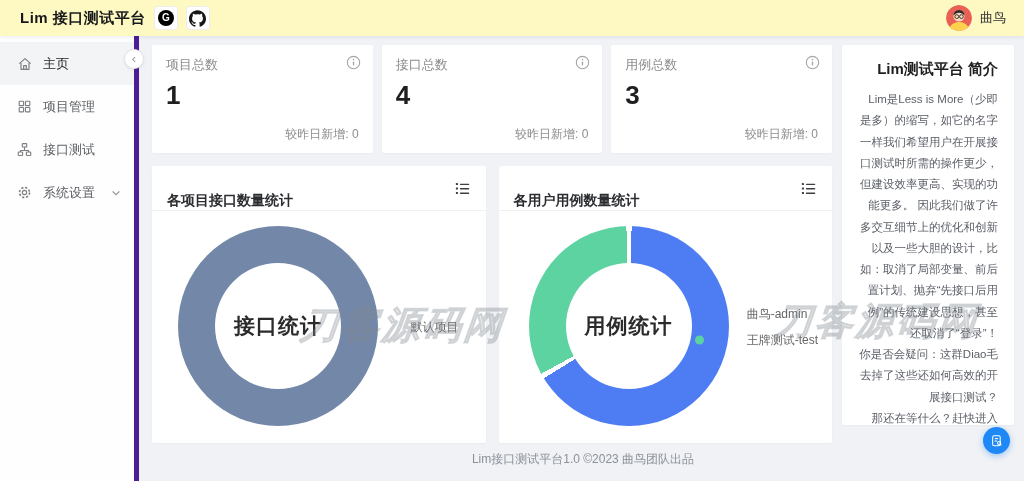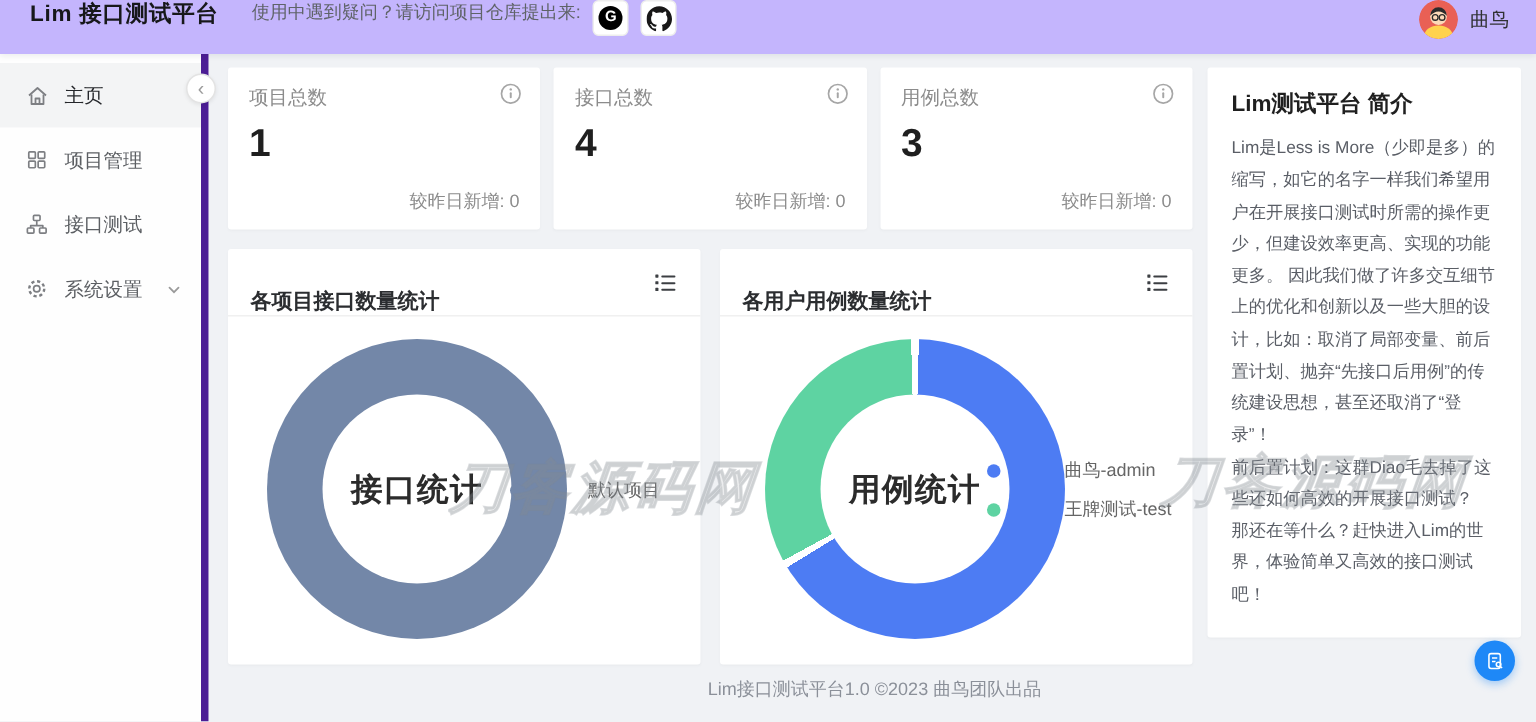--- a/index.html
+++ b/index.html
@@ -1,21 +1,21 @@
 <!DOCTYPE html>
 <html><head>
 <meta charset="utf-8">
 <style>
   * { margin:0; padding:0; box-sizing:border-box; }
   html,body { width:1024px; height:481px; }
   body { font-family:"Liberation Sans","DejaVu Sans",sans-serif; background:#f0f2f5; color:#303133; }
   .page { position:relative; width:1024px; height:481px; overflow:hidden; }
 
   
-  .header { position:relative; z-index:10; height:36px; background:#c4b5fd; display:flex; align-items:flex-start;
+  .header { position:relative; z-index:10; height:36px; background:#fef9c3; display:flex; align-items:center;
             box-shadow:0 1px 4px rgba(0,21,41,.08); }
   .header-title { font-size:15px; font-weight:bold; margin-left:20px; color:#17181a; letter-spacing:.5px; white-space:nowrap; }
   .header-helper { font-size:12px; color:#5f6368; margin-left:22px; white-space:nowrap; }
   .repo-btn { width:24px; height:24px; margin-left:8px; border:1px solid #ededed; border-radius:4px;
               display:inline-flex; align-items:center; justify-content:center; background:#fff; cursor:pointer; }
   .gitee-circle { width:16px; height:16px; border-radius:50%; background:#000; color:#fff; font-size:10px; font-weight:bold;
               display:flex; align-items:center; justify-content:center; line-height:1; }
   .header-spacer { flex:1; }
   .user-box { display:flex; align-items:center; margin-right:18px; cursor:pointer; }
   .avatar { width:26px; height:26px; border-radius:50%; overflow:hidden; flex:0 0 auto; }
@@ -28,21 +28,21 @@
   .menu-item .mi-icon { width:16px; height:16px; margin-right:10px; display:inline-flex; }
   .menu-item.active { background:#f3f4f5; color:#24262a; }
   .menu-item .chev { margin-left:auto; }
   .collapse-handle { position:absolute; top:13px; right:-10px; width:20px; height:20px; border-radius:50%;
      background:#fff; border:1px solid #e3e3e3; box-shadow:0 1px 3px rgba(0,0,0,.08); color:#9a9a9a;
      font-size:13px; line-height:17px; text-align:center; cursor:pointer; z-index:5; }
 
   .main { flex:1; padding:9px 10px 0 13px; display:flex; flex-direction:column; }
   .content-row { display:flex; gap:10px; }
   .left-col { flex:1; display:flex; flex-direction:column; }
-  .right-col { width:209px; flex:0 0 auto; }
+  .right-col { width:172px; flex:0 0 auto;text-align:right; }
 
   
   .stats-row { display:flex; gap:9px; height:108px; }
   .stat-card { flex:1; background:#fff; border-radius:2px; position:relative; padding:11px 14px;
                box-shadow:0 1px 2px rgba(0,0,0,.03); }
   .stat-label { font-size:13px; color:#8c8c8c; }
   .stat-value { font-size:26px; font-weight:bold; color:#1f1f1f; margin-top:6px; }
   .stat-info { position:absolute; top:10px; right:12px; cursor:pointer; display:inline-flex; }
   .stat-delta { position:absolute; right:14px; bottom:10px; font-size:12px; color:#8c8c8c; }
 
@@ -83,21 +83,20 @@
   .wm-1 { left:300px; top:300px; }
   .wm-2 { left:774px; top:296px; }
 </style>
 </head>
 <body>
 
 <div class="page">
 
   <div class="header">
     <div class="header-title">Lim 接口测试平台</div>
-    <div class="header-helper">使用中遇到疑问？请访问项目仓库提出来:</div>
     <div class="repo-btn">
       <span class="gitee-circle">G</span>
     </div>
     <div class="repo-btn">
       <span style="display:inline-flex">
         <svg width="17" height="17" viewBox="0 0 24 24">
             <path fill="#181717" d="M12 .297c-6.63 0-12 5.373-12 12 0 5.303 3.438 9.8 8.205 11.387.6.11.82-.26.82-.577 0-.285-.01-1.04-.016-2.04-3.338.725-4.042-1.61-4.042-1.61-.546-1.387-1.333-1.757-1.333-1.757-1.09-.744.082-.729.082-.729 1.205.085 1.84 1.237 1.84 1.237 1.07 1.834 2.807 1.304 3.492.997.108-.775.418-1.305.762-1.605-2.665-.303-5.467-1.332-5.467-5.93 0-1.31.468-2.38 1.235-3.22-.123-.303-.535-1.523.117-3.176 0 0 1.008-.322 3.3 1.23a11.5 11.5 0 0 1 3.006-.404c1.02.005 2.047.138 3.006.404 2.29-1.552 3.297-1.23 3.297-1.23.653 1.653.242 2.873.118 3.176.77.84 1.233 1.91 1.233 3.22 0 4.61-2.807 5.624-5.48 5.92.43.37.813 1.103.813 2.222 0 1.606-.015 2.9-.015 3.293 0 .32.216.694.825.576C20.565 22.092 24 17.6 24 12.297c0-6.627-5.373-12-12-12z"></path>
           </svg>
       </span>
     </div>
@@ -283,21 +282,21 @@
                   </div>
               </div>
             </div>
           </div>
         </div>
 
         <div class="right-col">
           <div class="intro-card">
             <div class="intro-title">Lim测试平台 简介</div>
             <div class="intro-p">Lim是Less is More（少即是多）的缩写，如它的名字一样我们希望用户在开展接口测试时所需的操作更少，但建设效率更高、实现的功能更多。 因此我们做了许多交互细节上的优化和创新以及一些大胆的设计，比如：取消了局部变量、前后置计划、抛弃“先接口后用例”的传统建设思想，甚至还取消了“登录”！</div>
-            <div class="intro-p">前后置计划：这群Diao毛去掉了这些还如何高效的开展接口测试？</div>
+            <div class="intro-p">你是否会疑问：这群Diao毛去掉了这些还如何高效的开展接口测试？</div>
             <div class="intro-p">那还在等什么？赶快进入Lim的世界，体验简单又高效的接口测试吧！</div>
             <div class="intro-doc">
               <span class="intro-doc-label">三分钟上手文档（必看！）：</span><span class="intro-doc-link">点我访问</span>
             </div>
 
           </div>
         </div>
       </div>
 
       <div class="footer">Lim接口测试平台1.0 ©2023 曲鸟团队出品</div>

